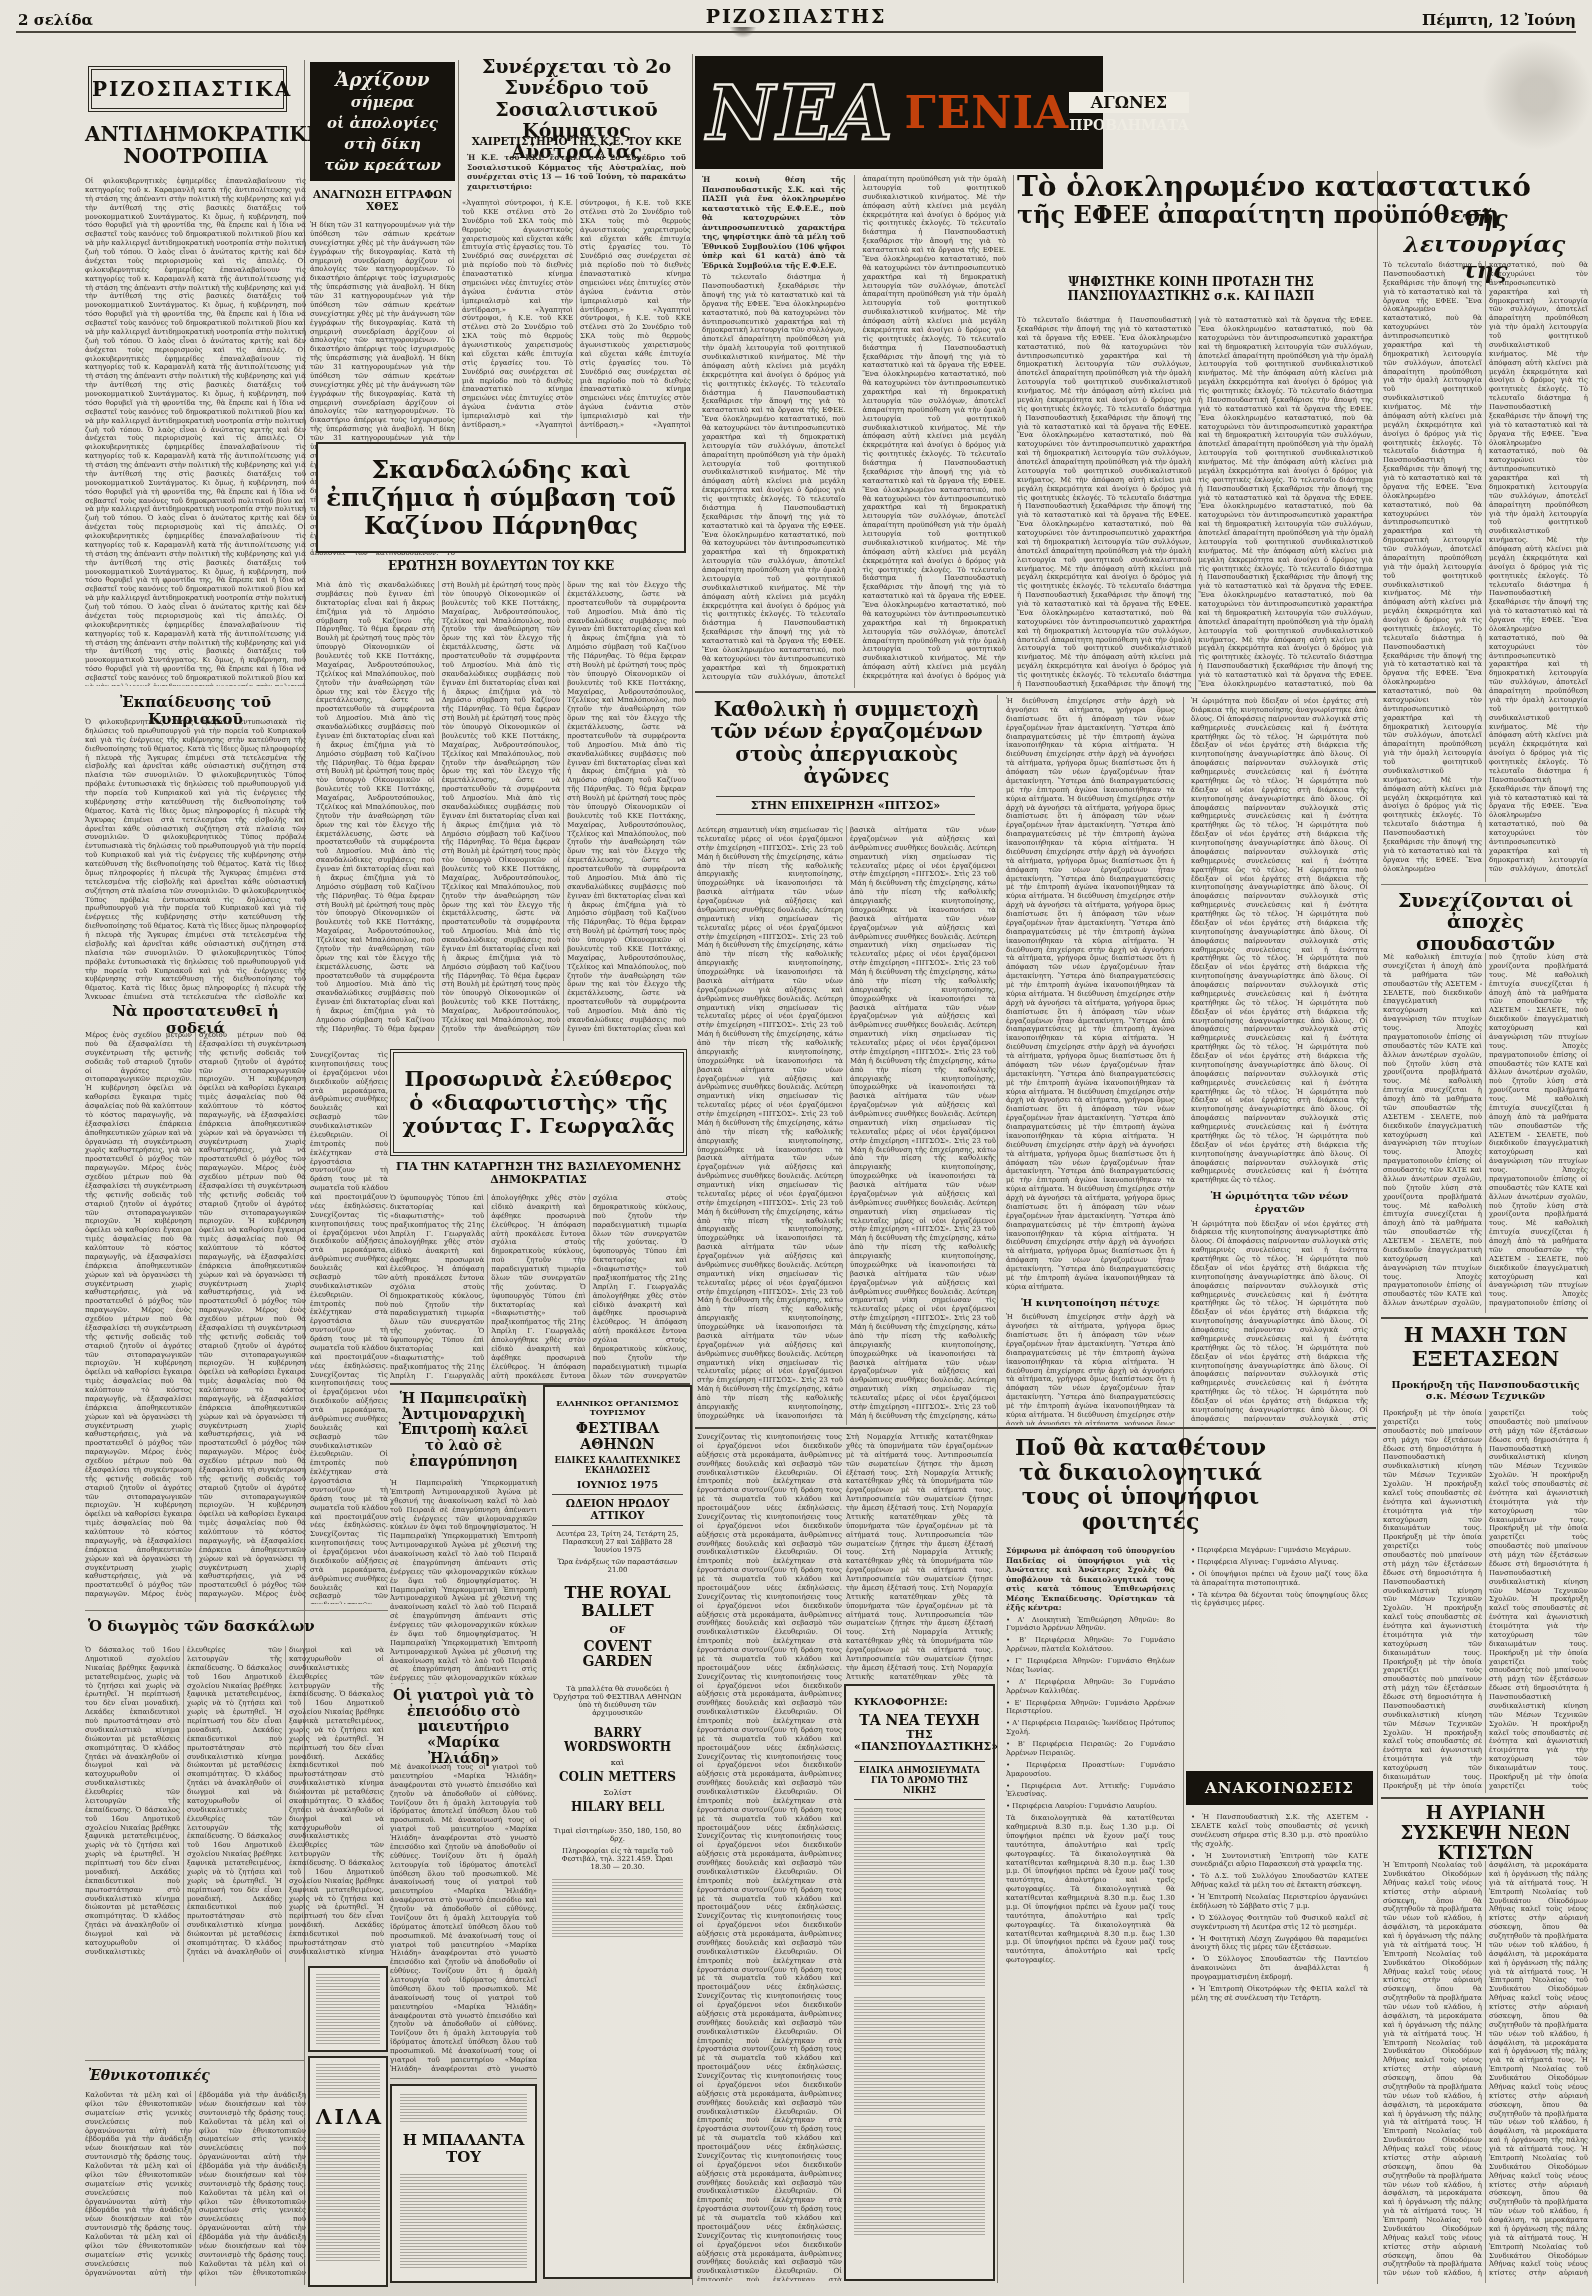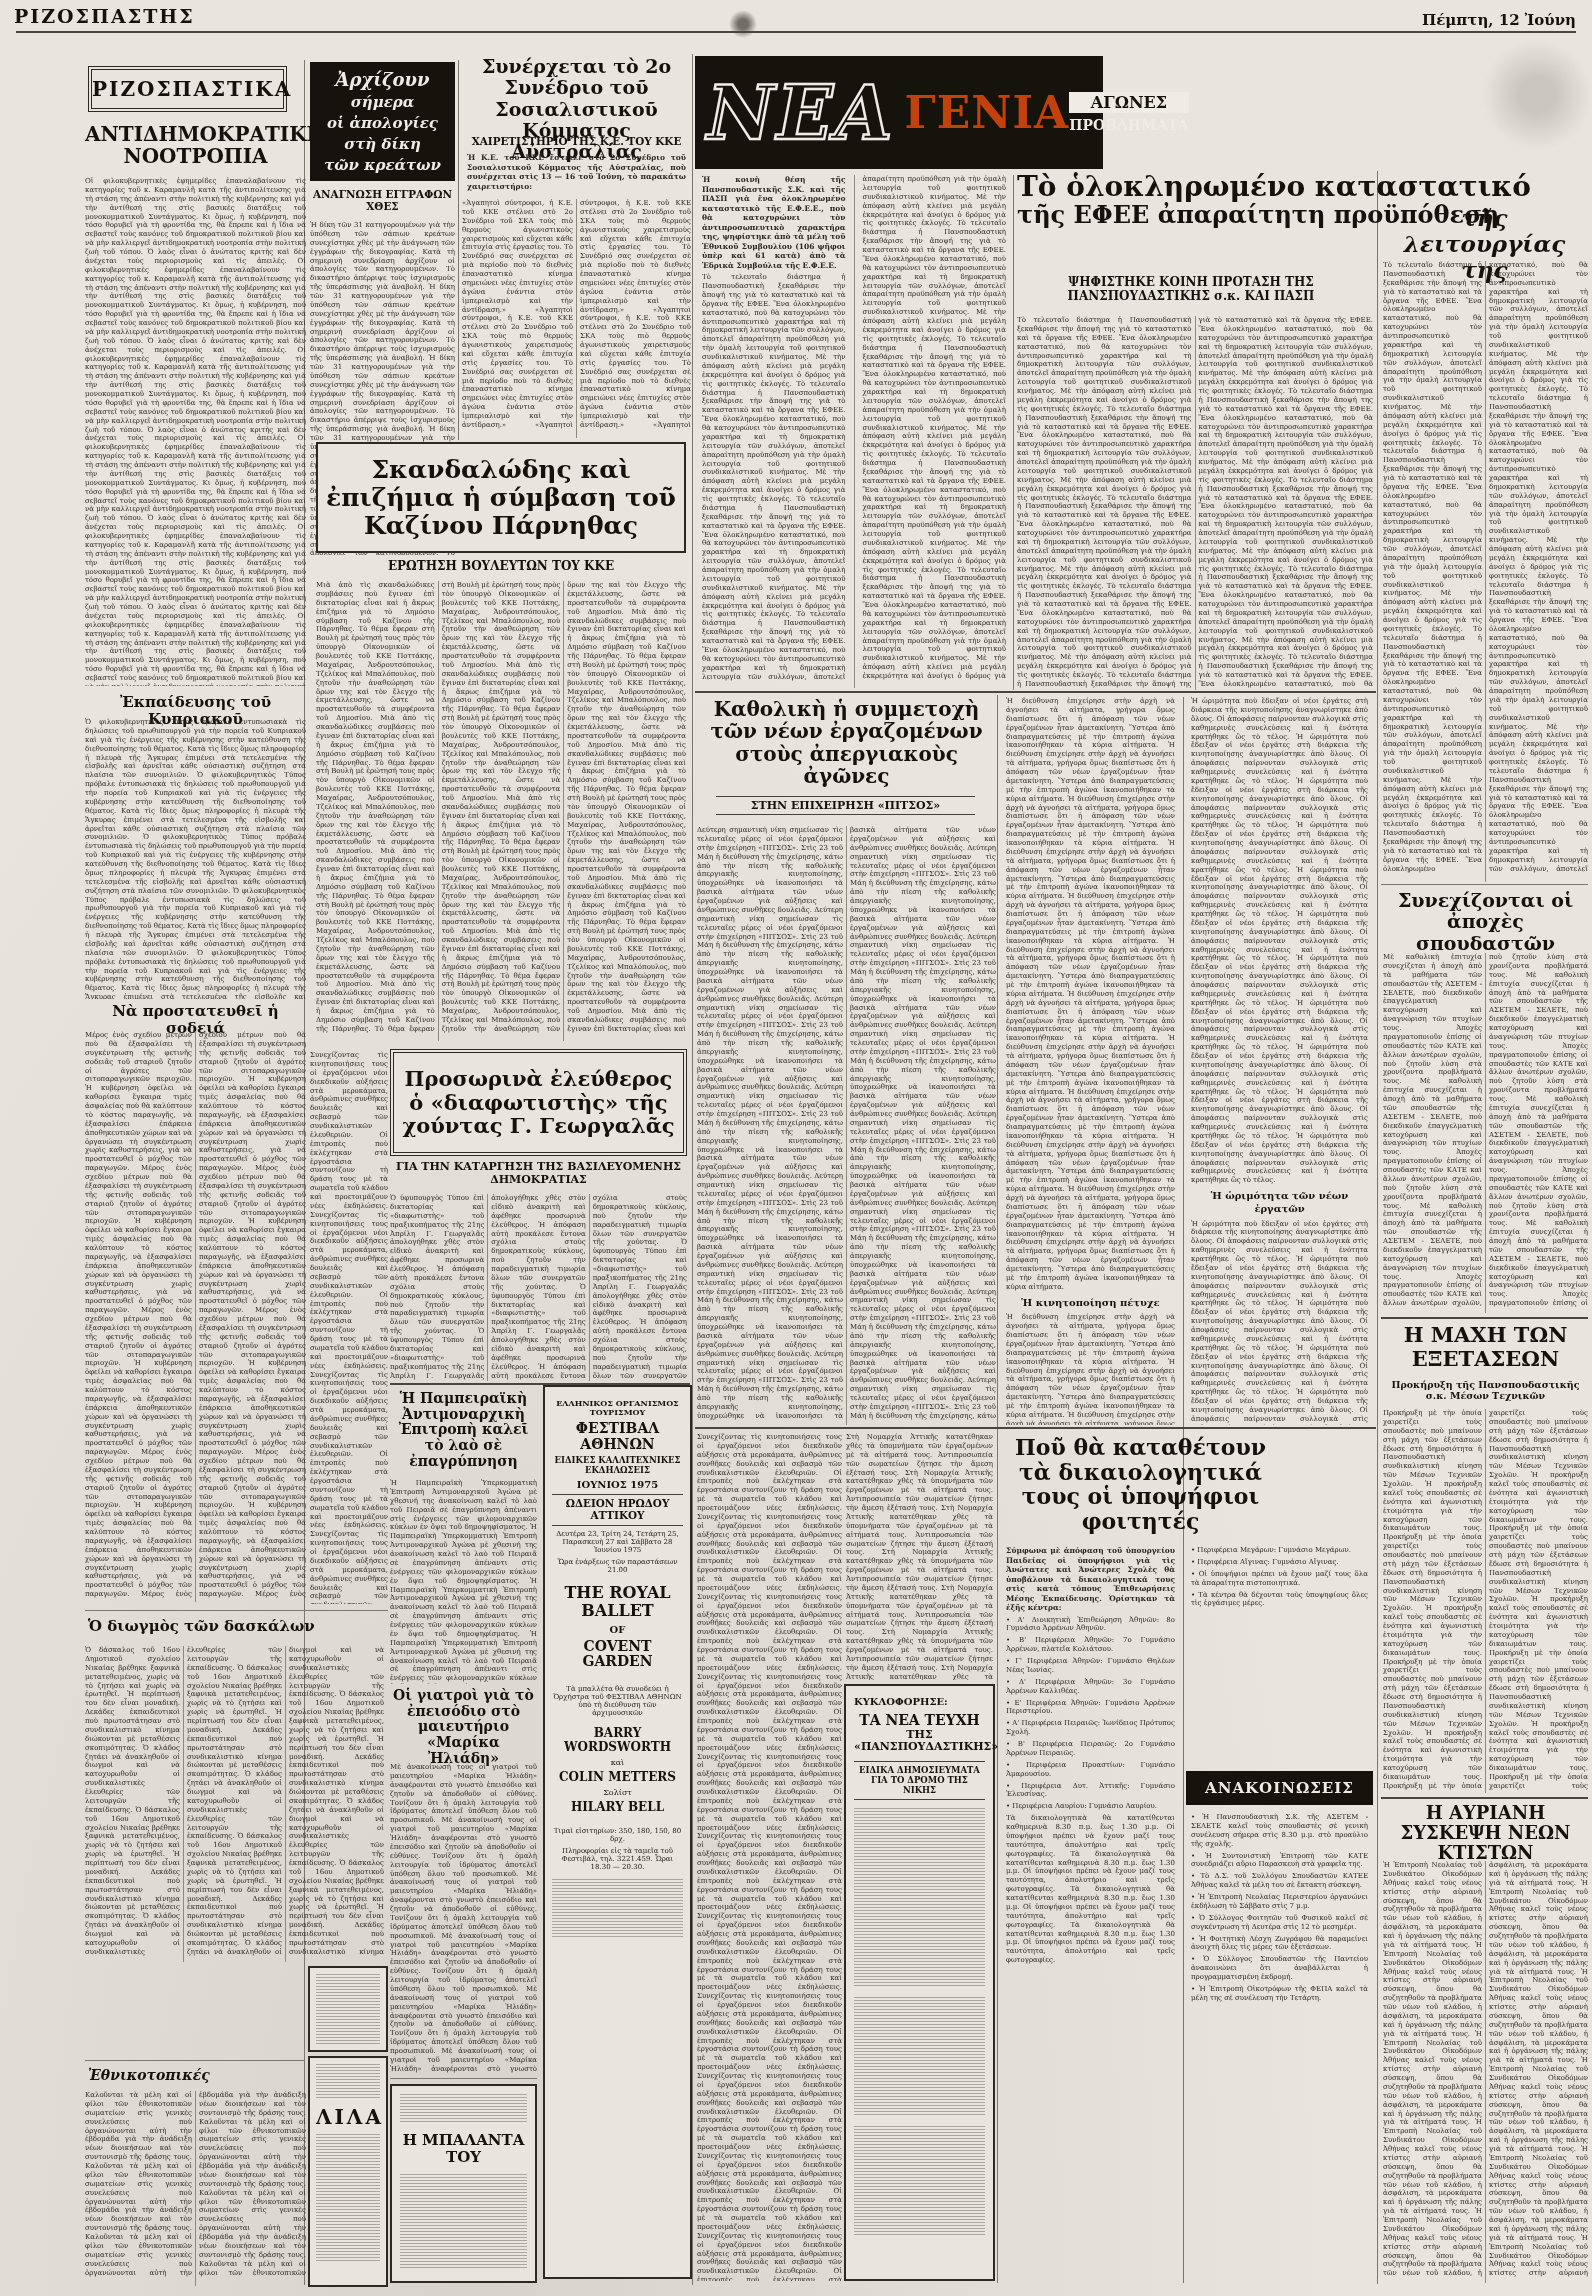--- a/index.html
+++ b/index.html
@@ -38,21 +38,21 @@
   @supports (-webkit-text-stroke: 2px #fff){.outline-txt{color:#16130d;-webkit-text-stroke:2.5px #efece3}}
   .fest-item{display:block;text-align:center;margin:4px 0}
 </style>
 </head>
 <body>
 
 <div class="page">
 
   <div class="hr2" style="left:16px;top:31px;width:1560px"></div>
   <div class="abs hd" style="left:18px;top:12px;font-size:15px">2 σελίδα</div>
-  <div class="abs" style="left:0;top:6px;width:1592px;">
+  <div class="abs" style="left:0;top:6px;width:1592px;text-align:center">
     <span class="hd" style="font-size:19px;letter-spacing:2px;background:#e8e5dd;padding:0 14px">ΡΙΖΟΣΠΑΣΤΗΣ</span>
   </div>
   <div class="abs hd" style="left:1413px;top:12px;width:163px;text-align:right;font-size:15px">Πέμπτη, 12 Ἰούνη</div>
 
   <div class="vr" style="left:304px;top:60px;height:2225px"></div>
   <div class="vr" style="left:458px;top:60px;height:380px"></div>
   <div class="vr" style="left:692px;top:54px;height:2231px"></div>
   <div class="vr" style="left:1013px;top:175px;height:515px"></div>
   <div class="vr" style="left:997px;top:695px;height:1588px"></div>
   <div class="vr" style="left:1183px;top:697px;height:1586px"></div>

